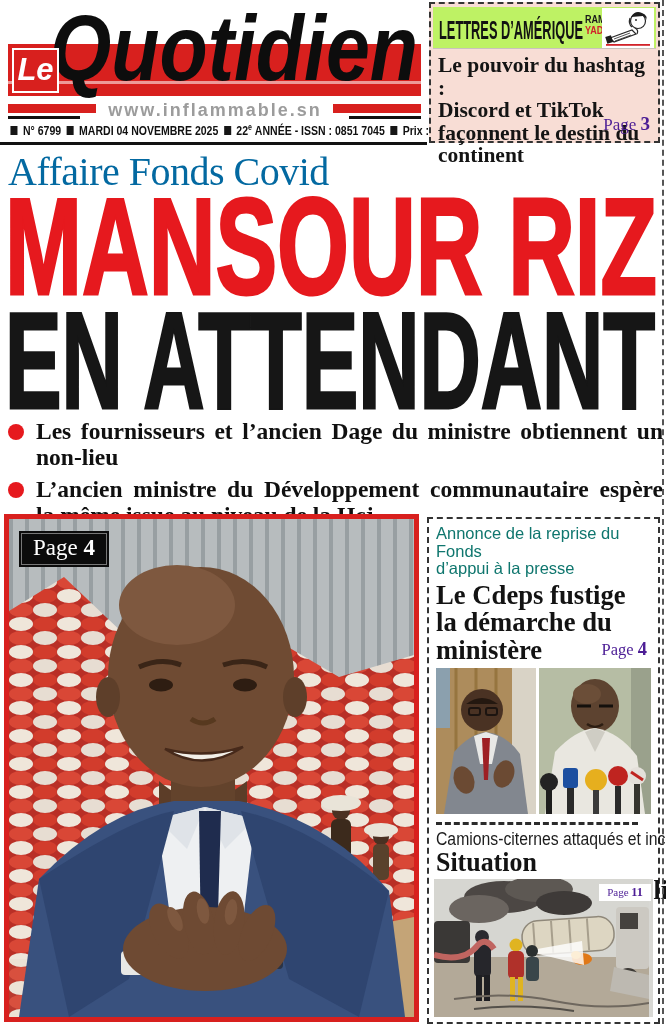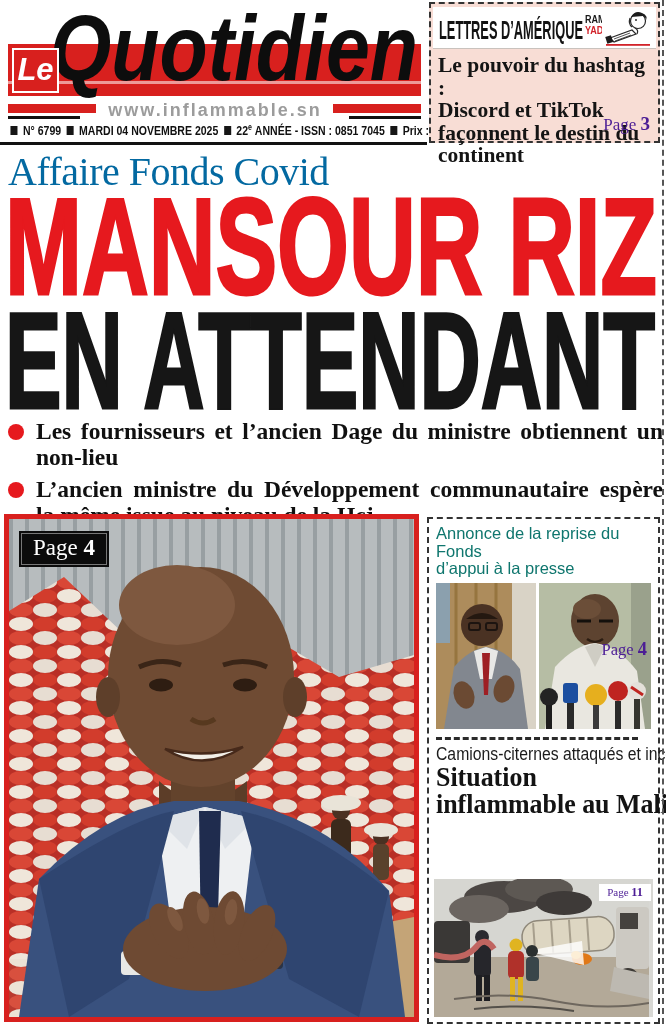--- a/index.html
+++ b/index.html
@@ -32,21 +32,21 @@
   .infobar{position:absolute;left:5px;top:123px;height:18px;overflow:visible;}
   .infoscale{width:540px;transform:scaleX(0.78);transform-origin:left top;display:flex;align-items:center;
              white-space:nowrap;font:700 13.5px "Liberation Sans",sans-serif;color:#101010;}
   .sq{display:inline-block;width:9px;height:9px;background:#161616;margin:0 7px;flex:0 0 auto;}
   .infoscale sup{font-size:9px;line-height:0;}
   .mast-rule{position:absolute;left:0;top:142px;width:427px;height:3px;background:#111;}
 
   
   .letters-box{position:absolute;left:429px;top:2px;width:231px;height:141px;background:var(--pink-bg);
                border:2px dashed #333;}
-  .white-band{position:absolute;left:2px;top:3px;right:2px;height:42px;background:#ffffff;border-bottom:1px solid #c9c2bd;}
+  .white-band{position:absolute;left:2px;top:3px;right:2px;height:42px;background:#bef264;border-bottom:1px solid #c9c2bd;}
   .rubric-svg{position:absolute;left:4px;top:6px;}
   .rubric-svg text{font-family:"Liberation Sans",sans-serif;font-weight:700;fill:#121212;}
   .authors{position:absolute;left:152px;top:7px;transform:scaleX(0.82);transform-origin:left top;
            font:900 11px/11px "Liberation Sans",sans-serif;letter-spacing:0;}
   .authors .a1{color:#1a1a1a;display:block;}
   .authors .a2{color:#d2232a;display:block;}
   .illu-svg{position:absolute;right:2px;top:1px;}
   .pink-headline{position:absolute;left:7px;top:50px;width:219px;
                  font:700 21.5px/22.5px "Liberation Serif",serif;color:#141414;}
   .pink-headline span{display:block;}
@@ -254,20 +254,25 @@
       <span>Page</span> <span class="pnum">4</span>
     </div>
   </div>
 
   <div class="right-col">
 
     <div class="rc-kicker">
       <span>Annonce de la reprise du Fonds</span>
       <span>d’appui à la presse</span>
     </div>
+    <div class="rc-headline">
+      <span>Le Cdeps fustige</span>
+      <span>la démarche du</span>
+      <span>ministère</span>
+    </div>
     <div class="pagetag rc-page4">
       <span>Page</span> <span class="pnum">4</span>
     </div>
 
     <div class="press-row">
       <svg width="100" height="146" viewBox="0 0 100 146">
         <rect width="100" height="146" fill="#ad8c5c"></rect>
         <rect x="76" width="24" height="146" fill="#d9d3c6"></rect>
         <rect x="0" width="14" height="60" fill="#8ba0ae"></rect>
         <path d="M20,0 L20,146 M40,0 L40,146 M60,0 L60,146" stroke="#96753f" stroke-width="3"></path>

